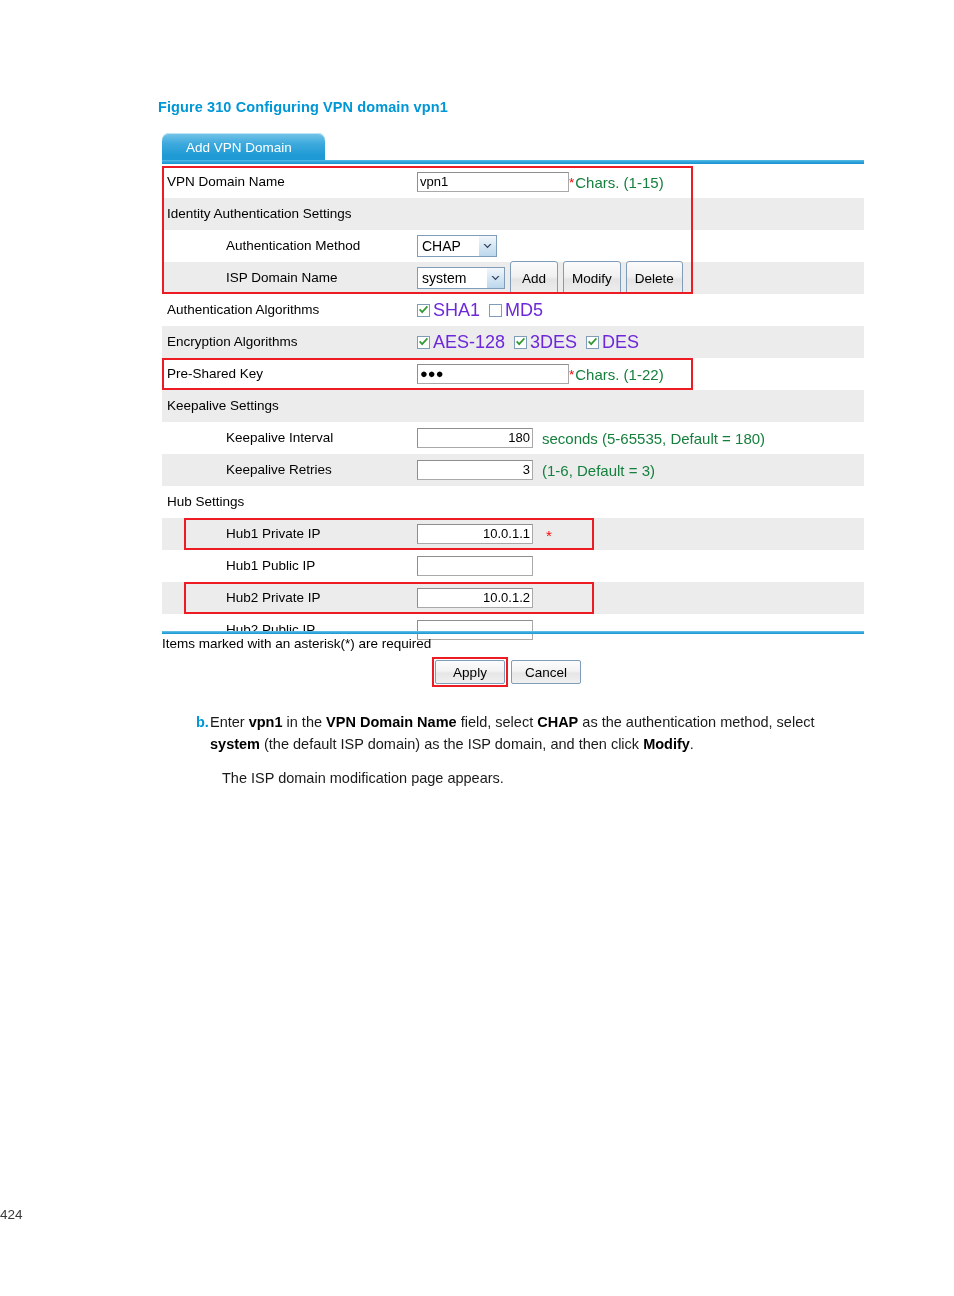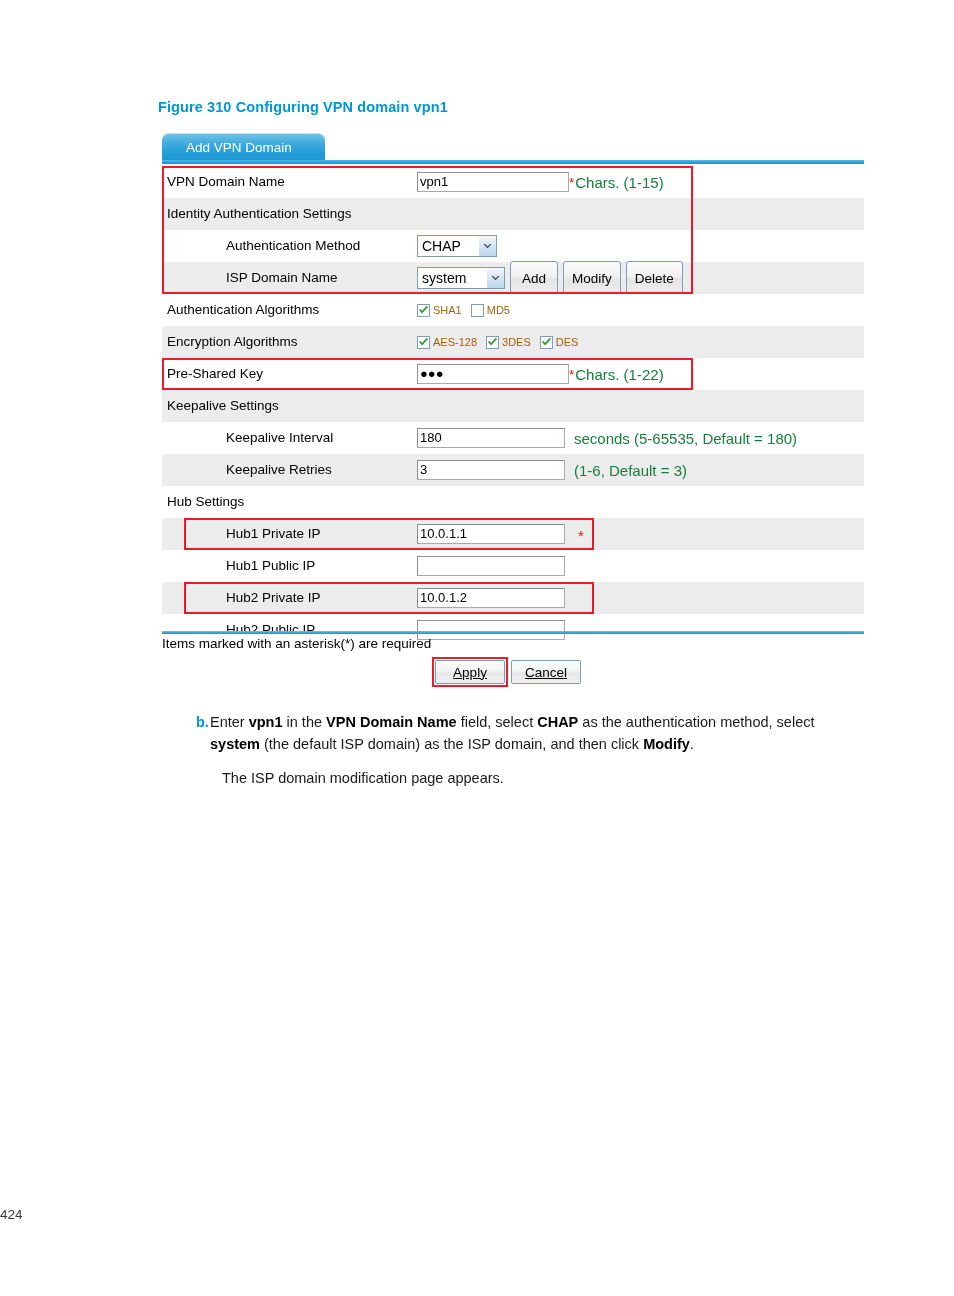--- a/index.html
+++ b/index.html
@@ -123,21 +123,21 @@
     background: #ffffff;
     font-family: "Liberation Sans", sans-serif;
     font-size: 13px;
     color: #000;
     padding: 0 2px;
     box-sizing: border-box;
     line-height: 18px;
     display: inline-block;
   }
   .txt.w152 { width: 152px; }
-  .txt.w125 { width: 148px; }
+  .txt.w125 { width: 116px; text-align: right; }
 
   .hint {
     font-size: 15px;
     color: #15803d;
     margin-left: 1px;
     white-space: nowrap;
   }
   .hint.sp { margin-left: 9px; }
   .star {
     color: #ff0000;
@@ -205,22 +205,22 @@
     border: 1px solid #7f9db9;
     background: #ffffff;
     box-sizing: border-box;
     display: inline-flex;
     align-items: center;
     justify-content: center;
     margin-right: 3px;
   }
   .cb svg { display: block; }
   .cblabel {
-    font-size: 11px;
-    color: #a16207;
+    font-size: 18px;
+    color: #6d28d9;
     white-space: nowrap;
   }
 
   
   .redbox {
     position: absolute;
     border: 2px solid #ed1c24;
     box-sizing: border-box;
     pointer-events: none;
   }
@@ -232,21 +232,20 @@
     top: 503px;
     font-size: 13.5px;
     color: #000;
     white-space: nowrap;
   }
   .btn-row {
     position: absolute;
     left: 275px;
     top: 527px;
     display: flex;
-    text-decoration: underline;
   }
   .btn-big {
     height: 24px;
     min-width: 70px;
     border: 1px solid #7f9db9;
     border-radius: 2px;
     background: linear-gradient(to bottom, #fcfcfc 0%, #f3f3f3 45%, #e6e6e6 56%, #f0f0f0 100%);
     font-size: 13.5px;
     font-family: "Liberation Sans", sans-serif;
     display: inline-flex;

